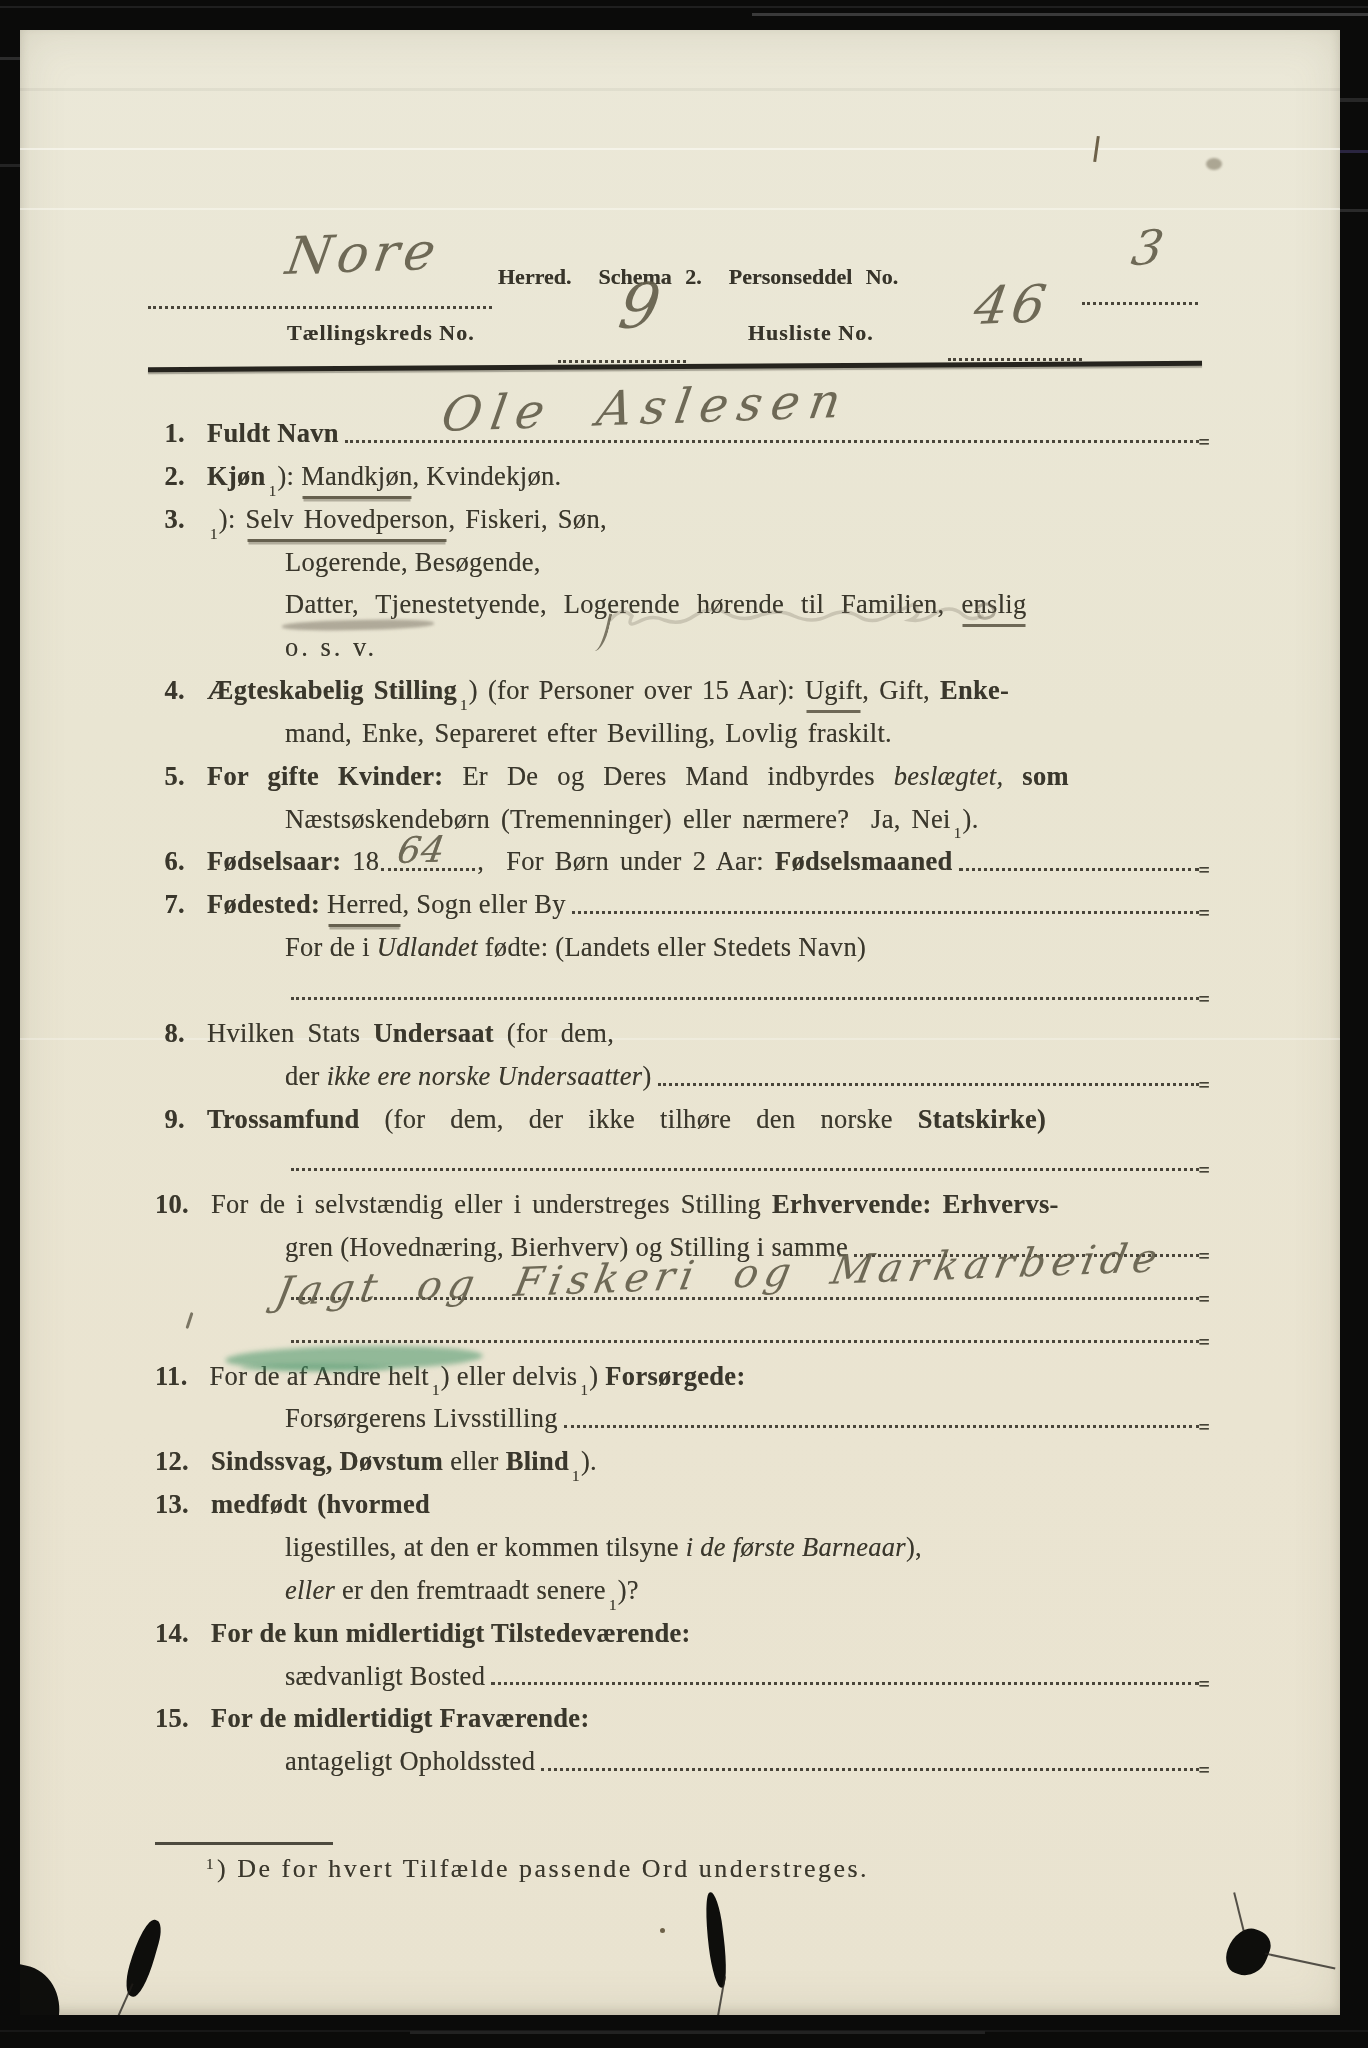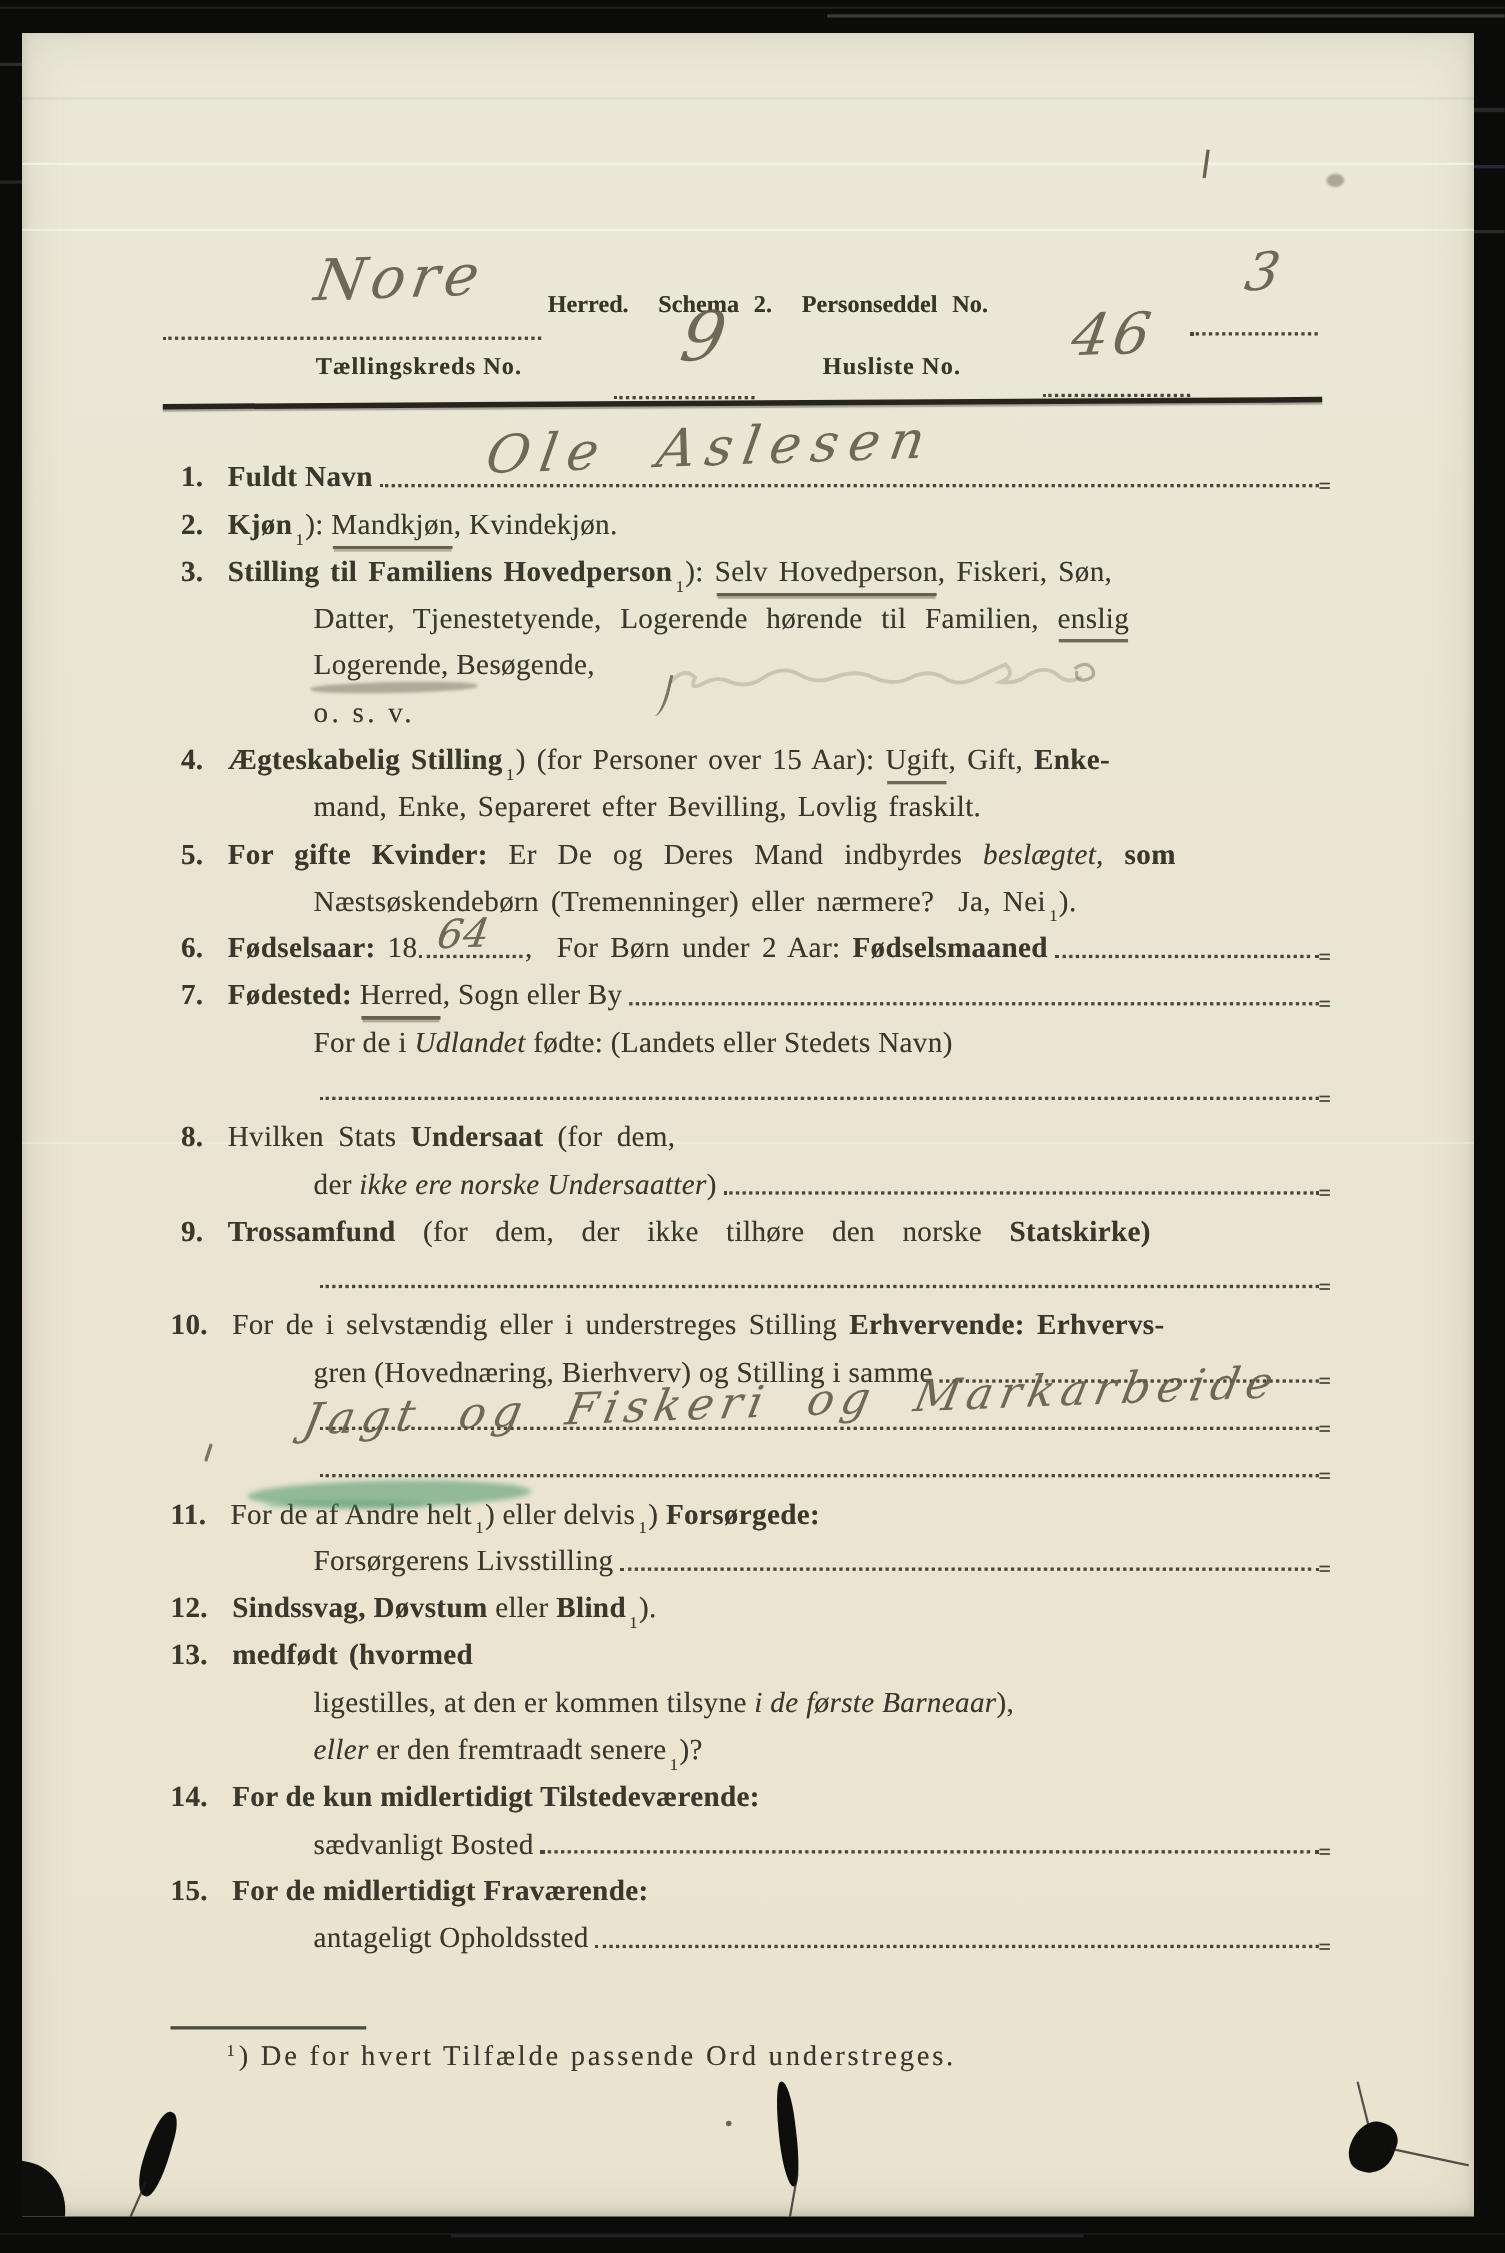--- a/index.html
+++ b/index.html
@@ -129,27 +129,27 @@
       <div class="body"><span class="b">Fuldt Navn</span><span class="dots"></span></div>
     </div>
 
     <div class="line">
       <span class="no">2.</span>
       <div class="body"><span class="b">Kjøn</span><sup class="fm">1</sup><span>): </span><span class="pen pen2">Mandkjøn</span><span>, Kvindekjøn.</span></div>
     </div>
 
     <div class="line">
       <span class="no">3.</span>
-      <div class="body ws3"><span class="b">Stilling til Familiens Hovedperson</span><sup class="fm">1</sup><span>): </span><span class="pen pen2">Selv Hovedperson</span><span>, Fiskeri, Søn,</span></div>
+      <div class="body ws3"><sup class="fm">1</sup><span>): </span><span class="pen pen2">Selv Hovedperson</span><span>, Fiskeri, Søn,</span></div>
+    </div>
+    <div class="line">
+      <div class="body cont"><span>Logerende</span><span>, Besøgende,</span></div>
     </div>
     <div class="line">
       <div class="body cont ws10"><span>Datter, Tjenestetyende, Logerende hørende til Familien, </span><span class="pen">enslig</span></div>
-    </div>
-    <div class="line">
-      <div class="body cont"><span>Logerende</span><span>, Besøgende,</span></div>
     </div>
     <div class="line">
       <div class="body cont"><span class="osv">o. s. v.</span></div>
     </div>
 
     <div class="line">
       <span class="no">4.</span>
       <div class="body ws3"><span class="b">Ægteskabelig Stilling</span><sup class="fm">1</sup><span>) (for Personer over 15 Aar): </span><span class="pen">Ugift</span><span>, Gift, </span><span class="b">Enke-</span></div>
     </div>
     <div class="line">

